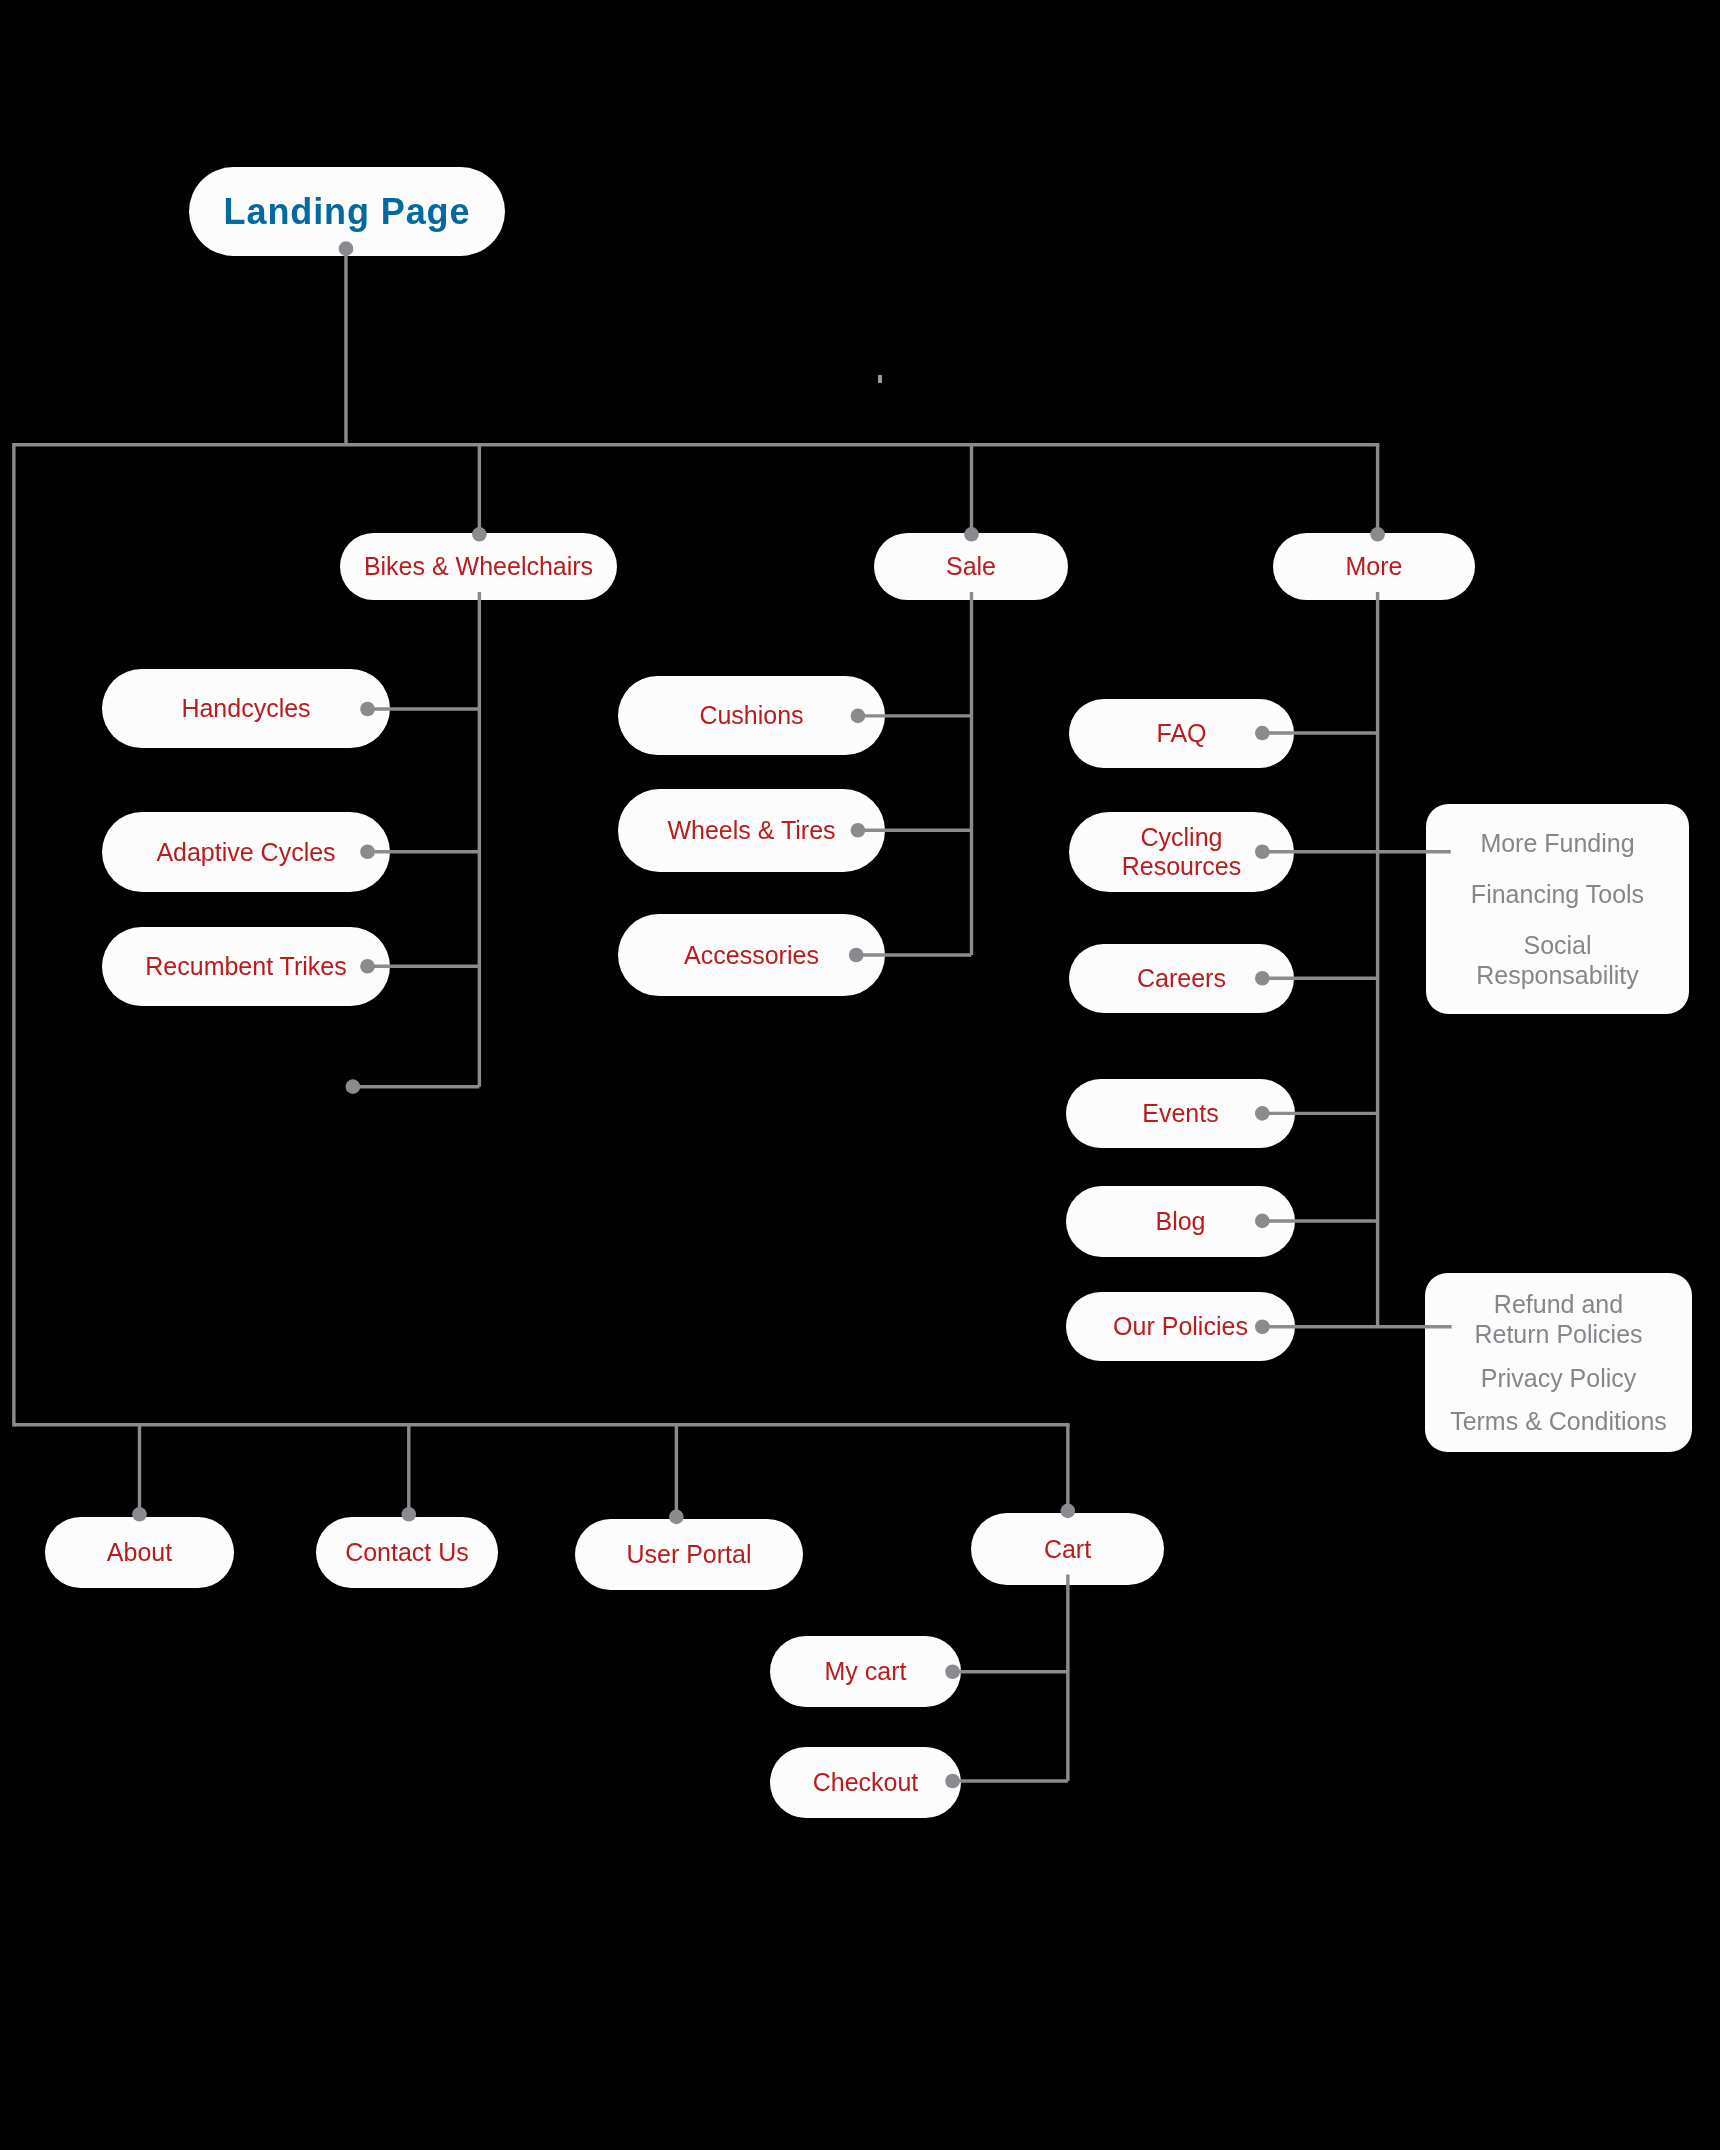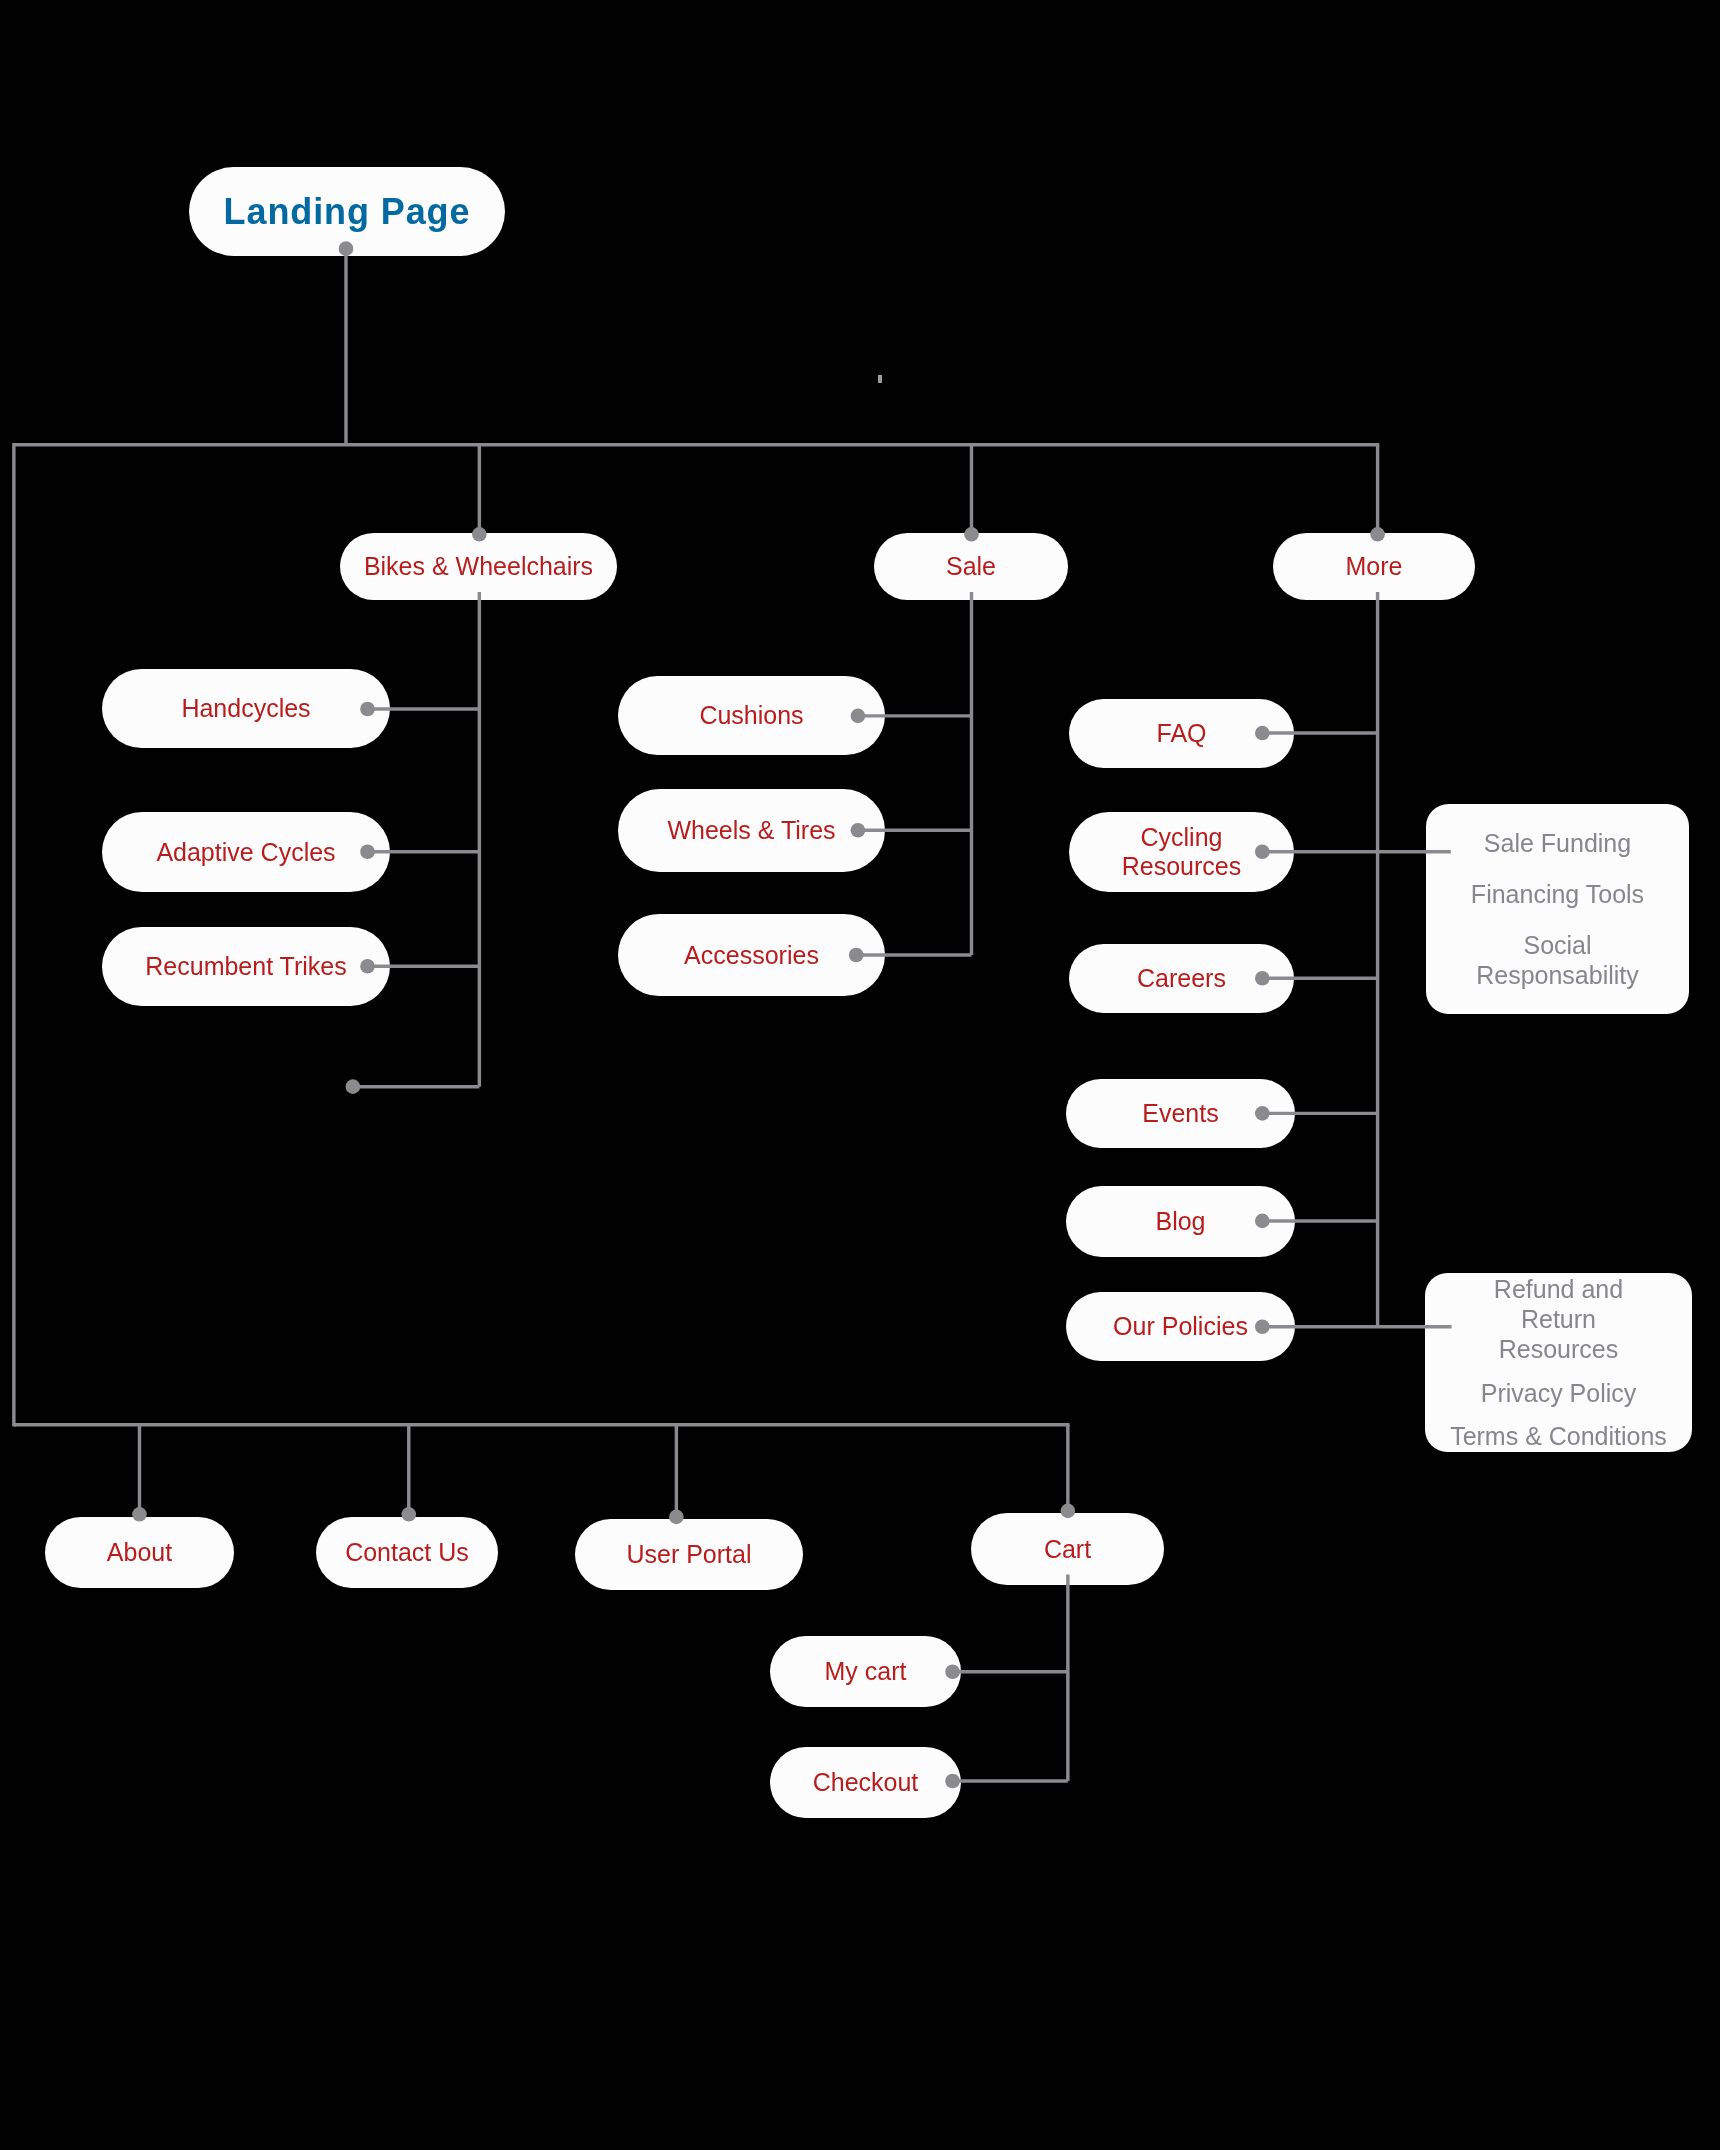--- a/index.html
+++ b/index.html
@@ -108,27 +108,27 @@
     <span>Events</span>
   </div>
   <div class="pill" style="left:1066px;top:1186px;width:229px;height:71px">
     <span>Blog</span>
   </div>
   <div class="pill" style="left:1066px;top:1292px;width:229px;height:69px">
     <span>Our Policies</span>
   </div>
 
   <div class="group-box gap24" style="left:1426px;top:804px;width:263px;height:210px">
-    <div class="group-item">Sale Funding</div>
+    <div class="group-item">More Funding</div>
     <div class="group-item">Financing Tools</div>
     <div class="group-item">Social Responsability</div>
   </div>
 
   <div class="group-box gap16" style="left:1425px;top:1273px;width:267px;height:179px">
-    <div class="group-item narrow">Refund and Return Resources</div>
+    <div class="group-item narrow">Refund and Return Policies</div>
     <div class="group-item">Privacy Policy</div>
     <div class="group-item">Terms &amp; Conditions</div>
   </div>
 
   <div class="pill" style="left:45px;top:1517px;width:189px;height:71px">
     <span>About</span>
   </div>
   <div class="pill" style="left:316px;top:1517px;width:182px;height:71px">
     <span>Contact Us</span>
   </div>

